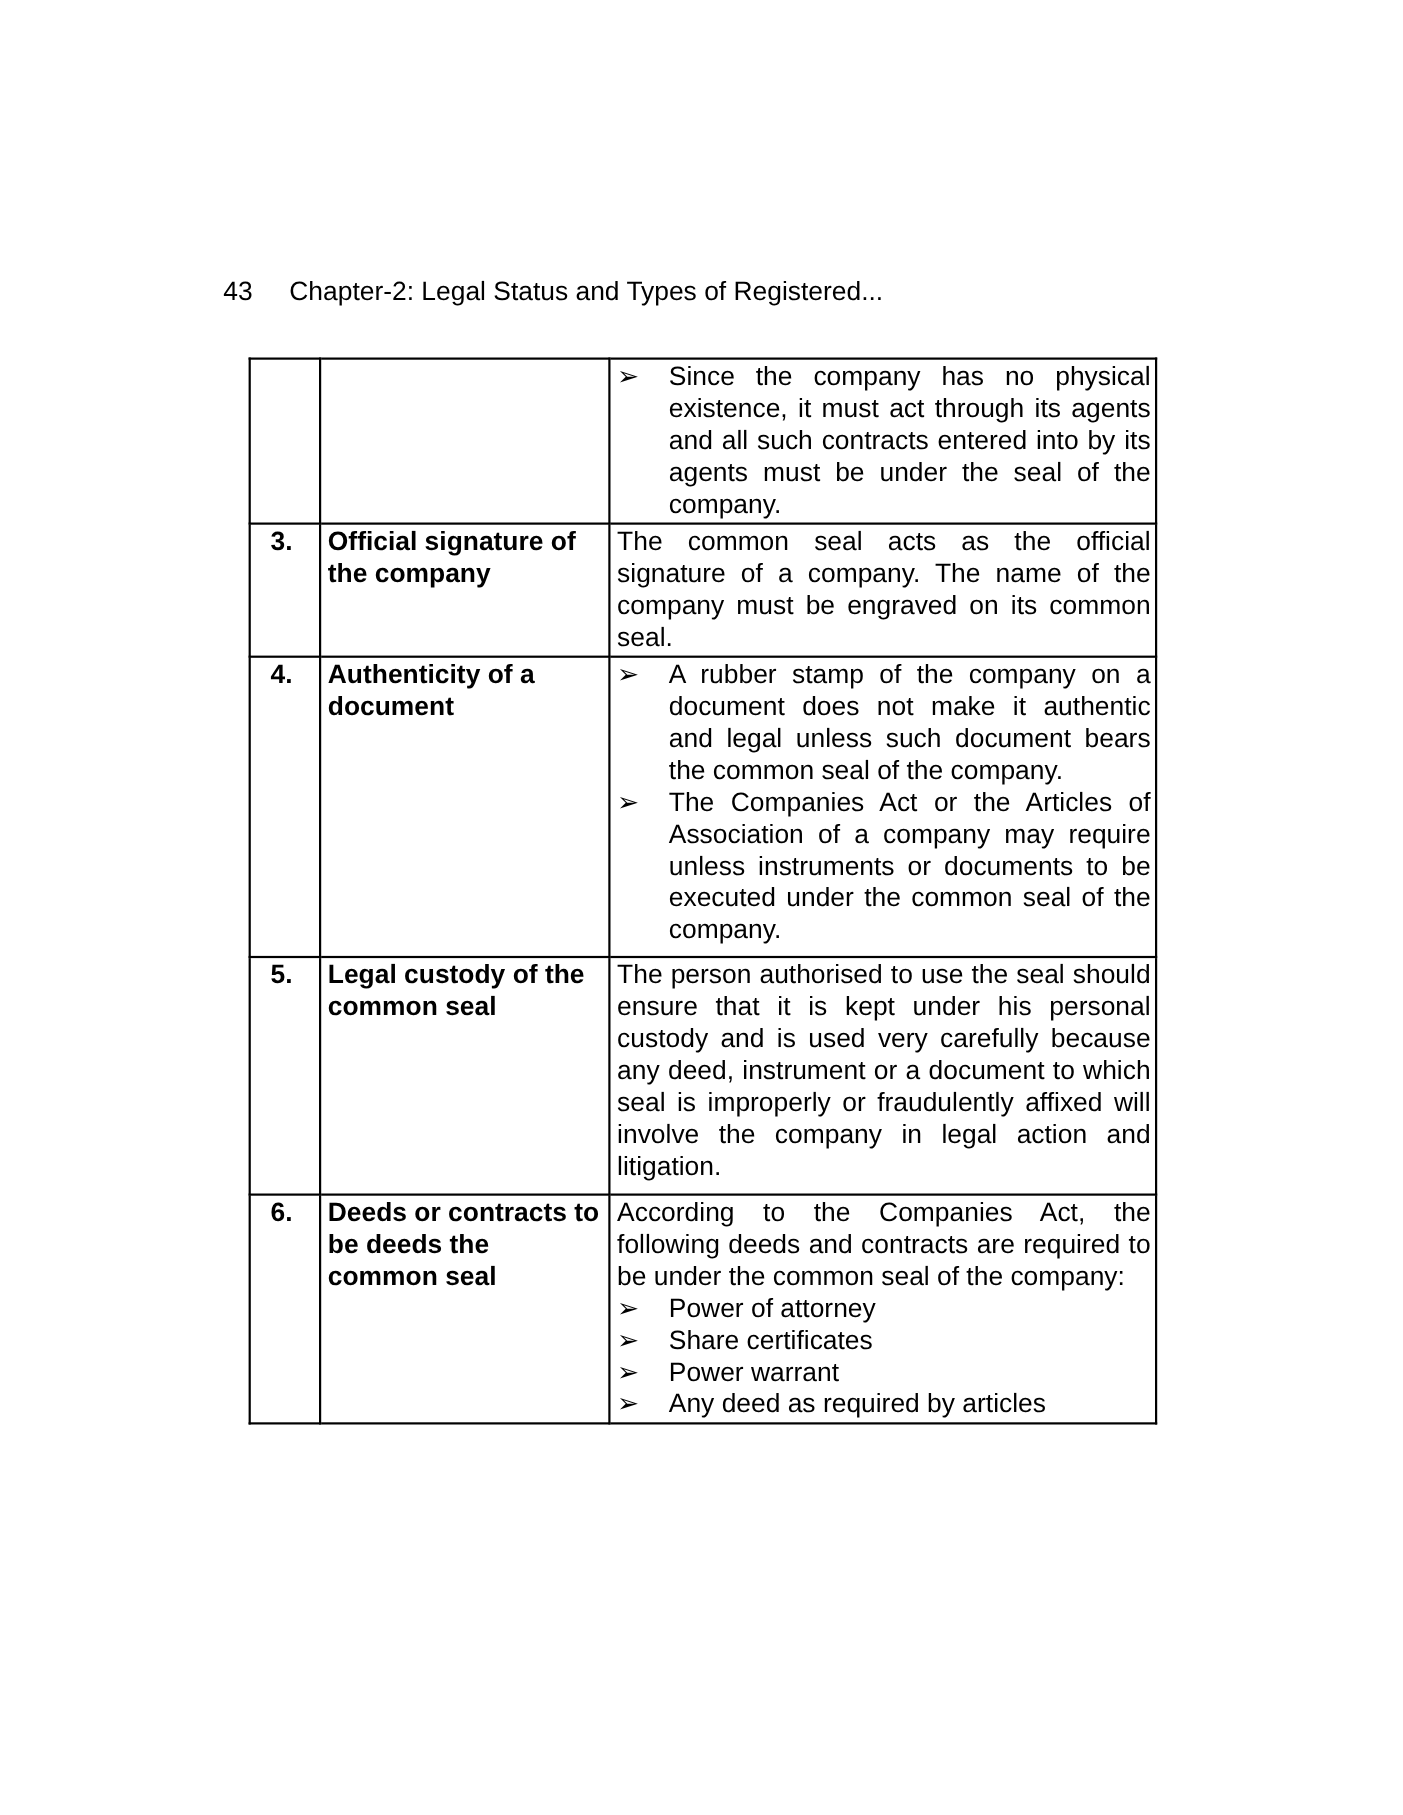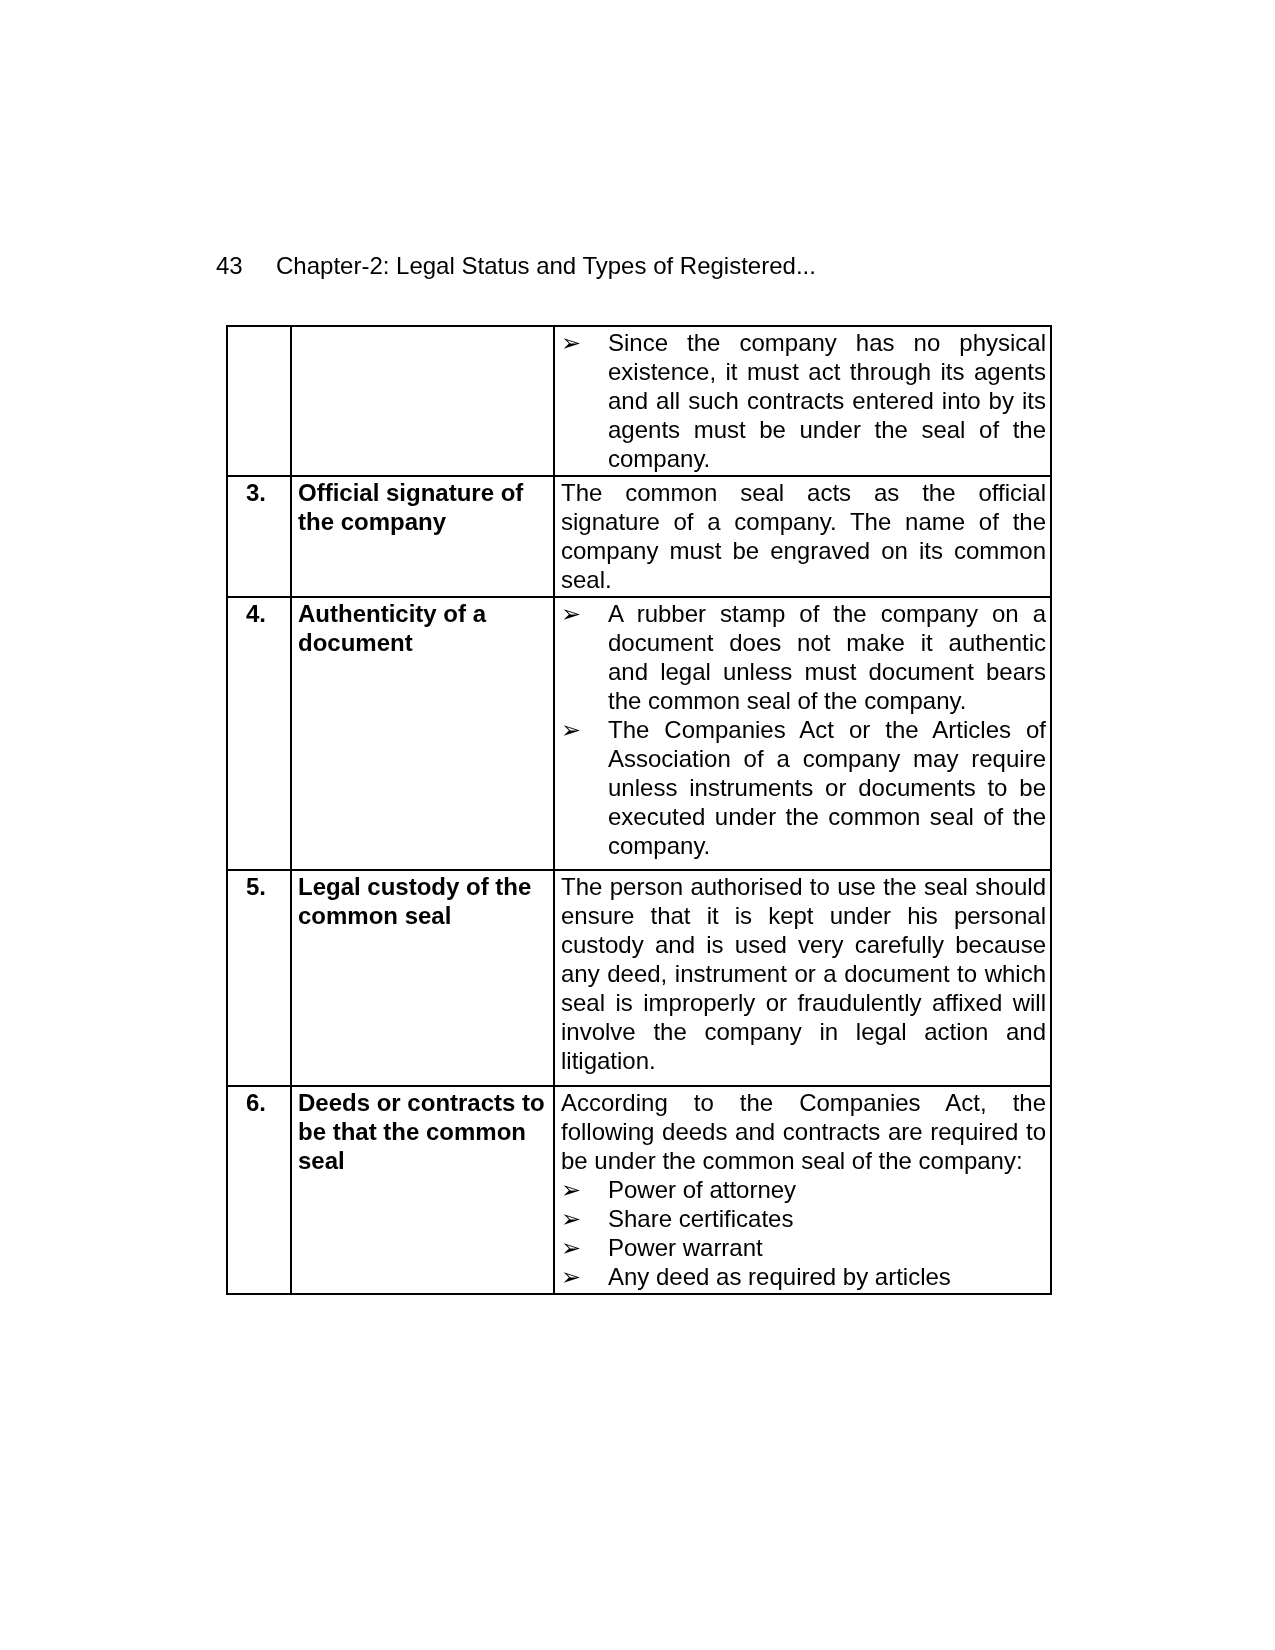--- a/index.html
+++ b/index.html
@@ -8,21 +8,21 @@
     position: relative;
     width: 1275px;
     height: 1650px;
     font-family: "Liberation Sans", "DejaVu Sans", sans-serif;
     color: #000;
     overflow: hidden;
   }
   .page-header {
     position: absolute;
     top: 251px;
-    left: 216px;
+    left: 203px;
     width: 900px;
     font-size: 24px;
     line-height: 29px;
     white-space: nowrap;
   }
   .page-header .page-num {
     display: inline-block;
     min-width: 60px;
   }
   table.seal-table {
@@ -103,38 +103,38 @@
         <td class="cell-desc">
           <div class="para">The common seal acts as the official signature of a company. The name of the company must be engraved on its common seal.</div>
         </td>
       </tr>
       <tr>
         <td class="cell-num">4.</td>
         <td class="cell-title">Authenticity of a document</td>
         <td class="cell-desc">
           <div class="bullet-item">
             <span class="arrow">➢</span>
-            <span class="bullet-text">A rubber stamp of the company on a document does not make it authentic and legal unless must document bears the common seal of the company.</span>
+            <span class="bullet-text">A rubber stamp of the company on a document does not make it authentic and legal unless such document bears the common seal of the company.</span>
           </div>
           <div class="bullet-item">
             <span class="arrow">➢</span>
             <span class="bullet-text">The Companies Act or the Articles of Association of a company may require unless instruments or documents to be executed under the common seal of the company.</span>
           </div>
         </td>
       </tr>
       <tr>
         <td class="cell-num">5.</td>
         <td class="cell-title">Legal custody of the common seal</td>
         <td class="cell-desc">
           <div class="para">The person authorised to use the seal should ensure that it is kept under his personal custody and is used very carefully because any deed, instrument or a document to which seal is improperly or fraudulently affixed will involve the company in legal action and litigation.</div>
         </td>
       </tr>
       <tr>
         <td class="cell-num">6.</td>
-        <td class="cell-title">Deeds or contracts to be that the common seal</td>
+        <td class="cell-title">Deeds or contracts to be deeds the common seal</td>
         <td class="cell-desc">
           <div class="para">According to the Companies Act, the following deeds and contracts are required to be under the common seal of the company:</div>
           <div class="bullet-item">
             <span class="arrow">➢</span>
             <span class="bullet-text">Power of attorney</span>
           </div>
           <div class="bullet-item">
             <span class="arrow">➢</span>
             <span class="bullet-text">Share certificates</span>
           </div>

